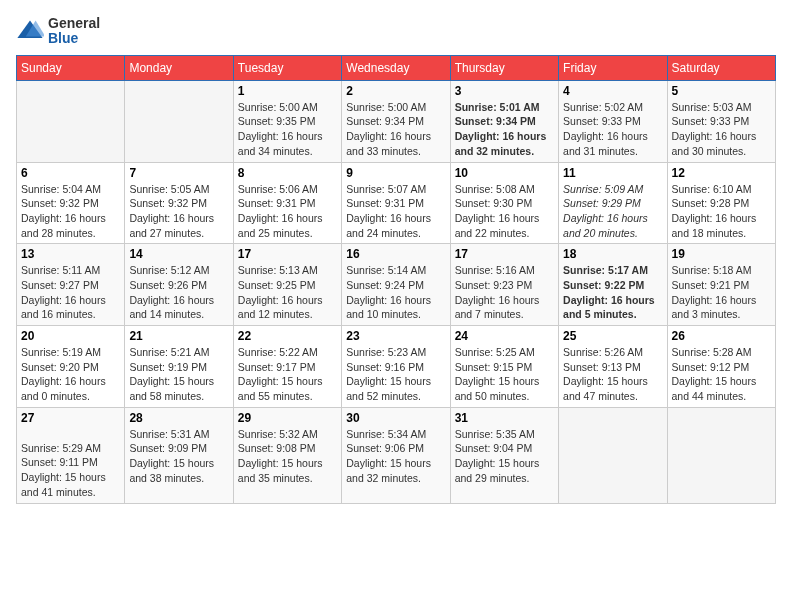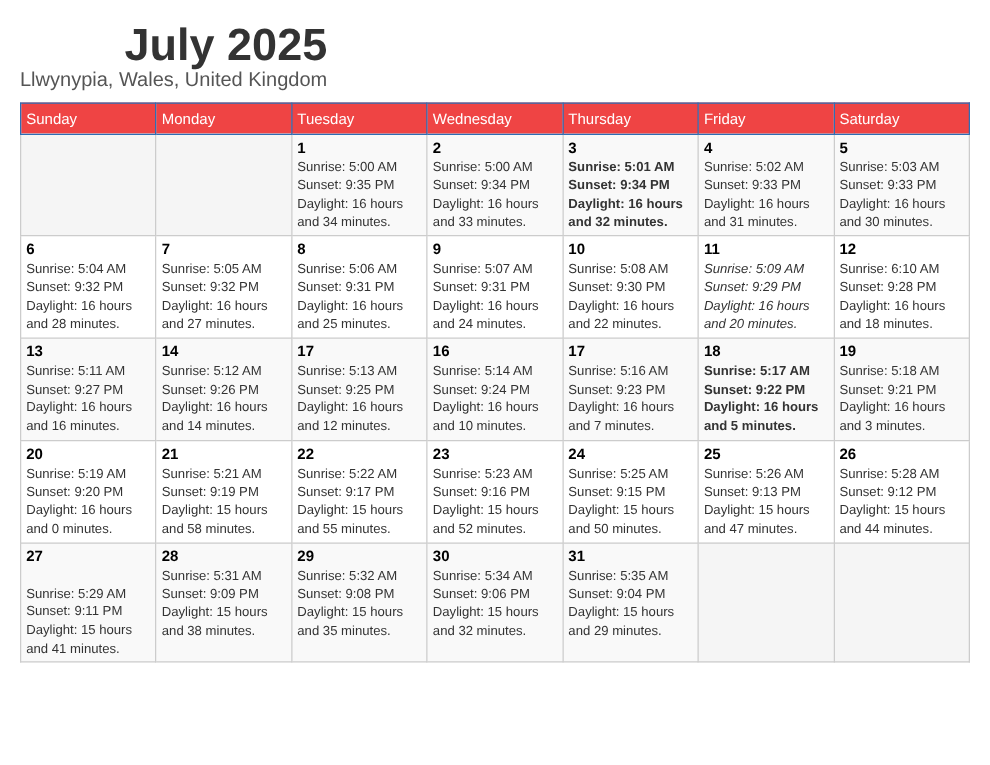--- a/index.html
+++ b/index.html
@@ -89,23 +89,29 @@
       background: #f5f5f5;
     }
     td.empty-cell {
       background: #f5f5f5;
     }
   </style>
 </head>
 <body>
 
 <div class="header">
-  <div class="title-block">
-    <div class="month-year">July 2025</div>
-    <div class="location">Llwynypia, Wales, United Kingdom</div>
+  <div class="logo">
+    <svg class="logo-icon" viewBox="0 0 40 40">
+      <polygon points="20,5 38,30 2,30" fill="#1a5fa8"></polygon>
+      <polygon points="28,5 42,28 14,28" fill="#4a90d9" opacity="0.6"></polygon>
+    </svg>
+    <div class="logo-text">
+      <span class="logo-general">General</span>
+      <span class="logo-blue">Blue</span>
+    </div>
   </div>
 </div>
 
 <table>
   <thead>
     <tr>
     <th>Sunday</th>
         <th>Monday</th>
         <th>Tuesday</th>
         <th>Wednesday</th>

